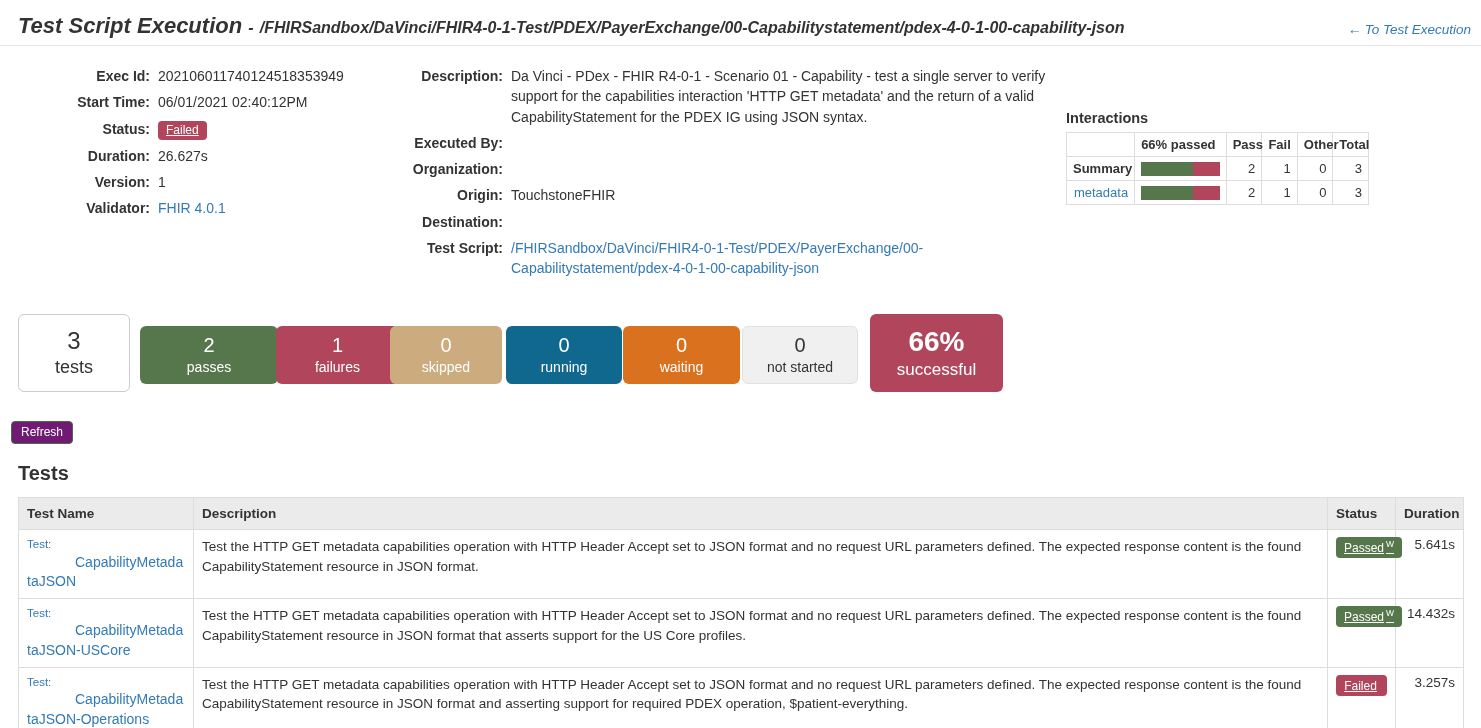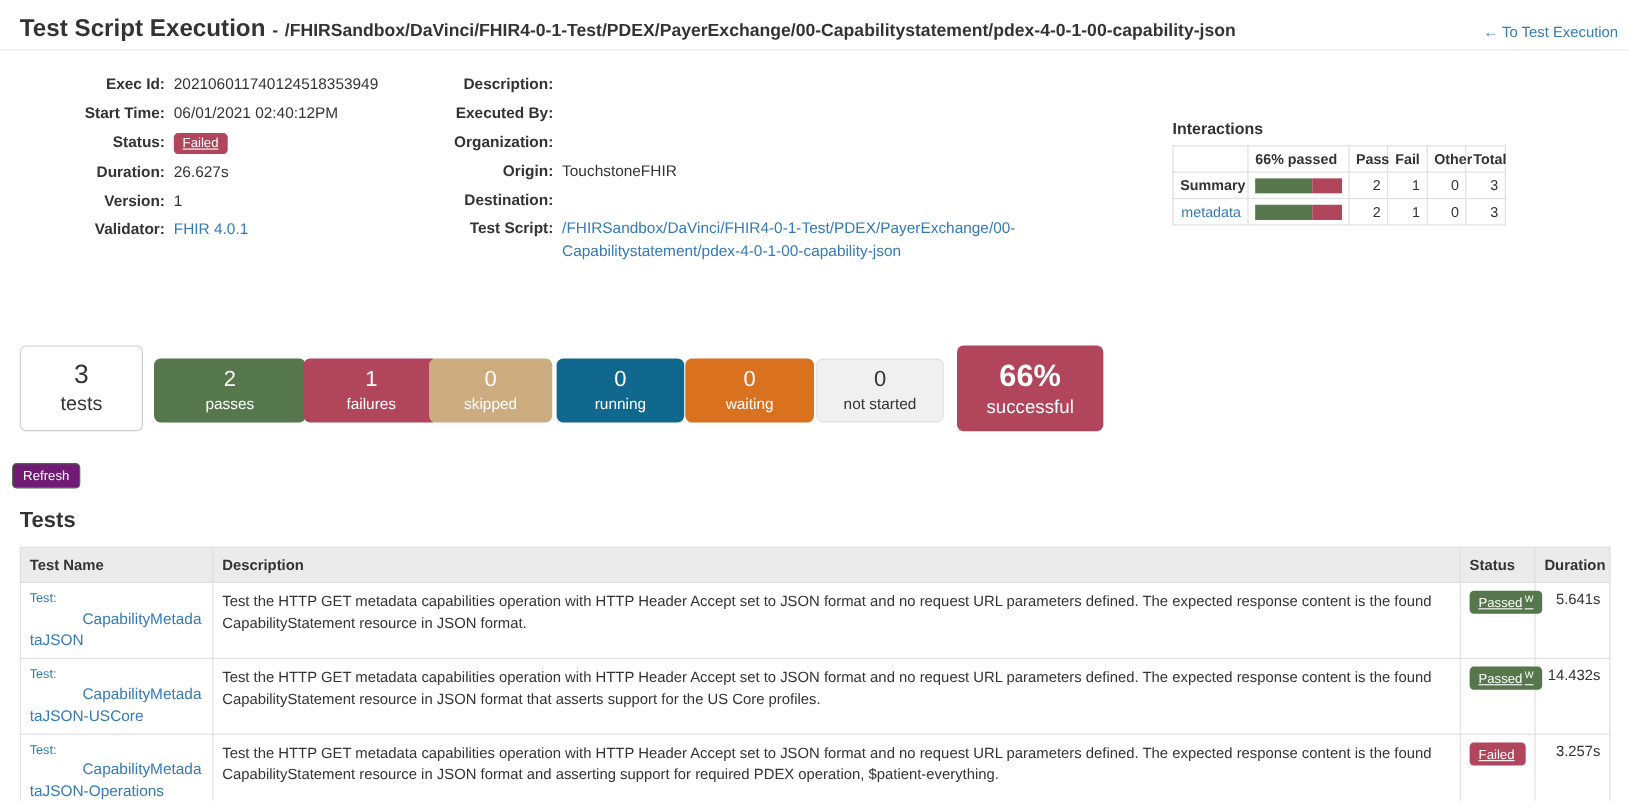--- a/index.html
+++ b/index.html
@@ -10,20 +10,21 @@
     font-family: "Liberation Sans", sans-serif;
     color: #333333;
     overflow: hidden;
   }
   .page { position: relative; width: 1481px; height: 728px; }
 
   
   .header {
     position: absolute; left: 0; top: 0; width: 1481px; height: 46px;
     border-bottom: 1px solid #e5e5e5;
+    font-style: italic;
   }
   .header-title {
     position: absolute; left: 18px; top: 13px;
     font-size: 22px; font-weight: bold; color: #333;
     white-space: nowrap;
   }
   .header-title .sep { font-size: 16px; font-weight: bold; color: #333; }
   .header-title .path {
     font-size: 16px; font-weight: bold; color: #333;
   }
@@ -182,20 +183,21 @@
       </div>
       <div class="dl-row">
         <div class="dt">Validator:</div>
         <div class="dd"><a href="#">FHIR 4.0.1</a></div>
       </div>
     </div>
 
     <div class="dl-mid">
       <div class="dl-row">
         <div class="dt">Description:</div>
+        <div class="dd">Da Vinci - PDex - FHIR R4-0-1 - Scenario 01 - Capability - test a single server to verify support for the capabilities interaction 'HTTP GET metadata' and the return of a valid CapabilityStatement for the PDEX IG using JSON syntax.</div>
       </div>
       <div class="dl-row">
         <div class="dt">Executed By:</div>
         <div class="dd"></div>
       </div>
       <div class="dl-row">
         <div class="dt">Organization:</div>
         <div class="dd"></div>
       </div>
       <div class="dl-row">

